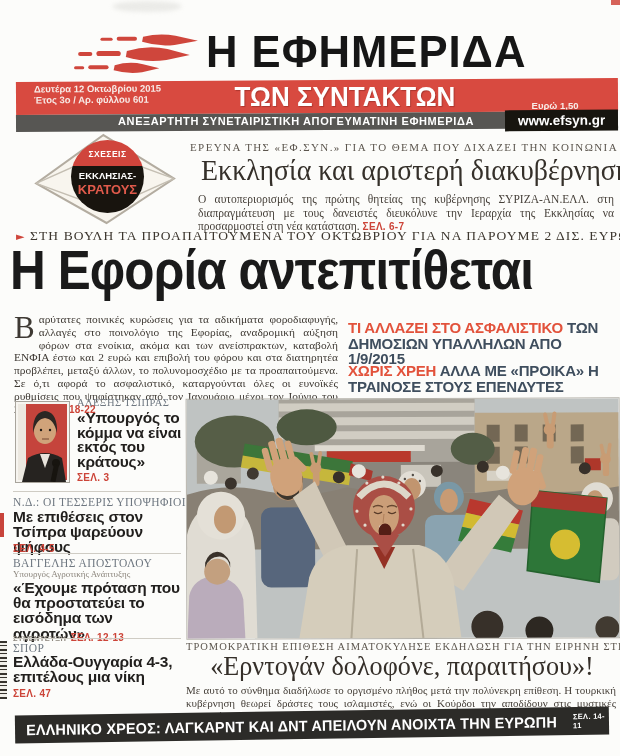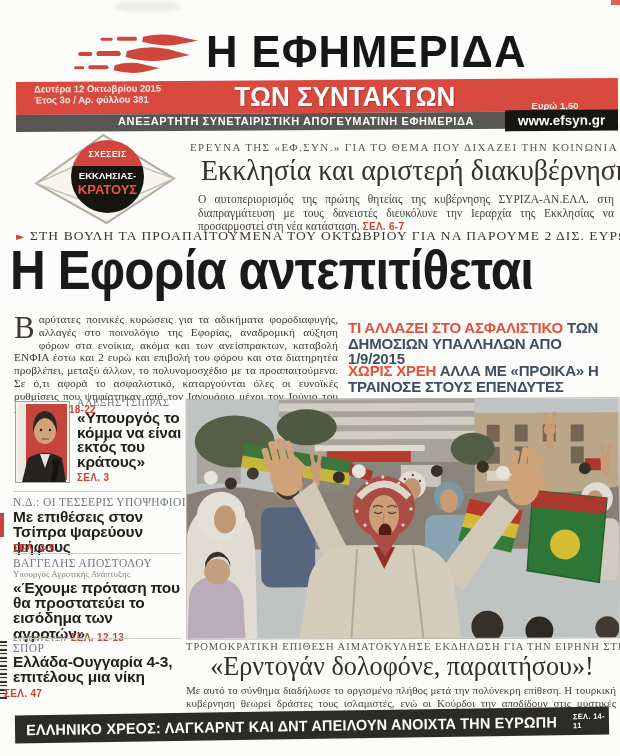--- a/index.html
+++ b/index.html
@@ -59,21 +59,21 @@
   #s2-ref{left:13px;top:543px;}
   #div2{top:553px;}
   #s3-kicker{top:557px;}
   #s3-sub{left:13px;top:569px;font-size:9px;color:#8b857c;}
   #s3-headline{top:580px;}
   #s3-ref{left:13px;top:627px;}
   #s3-ref .lbl{color:#8b857c;font-size:7.5px;font-weight:bold;letter-spacing:.3px;}
   #div3{top:638px;}
   #s4-kicker{top:642px;}
   #s4-headline{top:654px;}
-  #s4-ref{left:4px;top:688px;}
+  #s4-ref{left:13px;top:688px;}
   
   #main-photo{left:186px;top:398px;width:432px;height:239px;border:1px solid #b5b2aa;transform:rotate(-.2deg);}
   
   #ps-kicker{left:186px;top:641px;width:432px;text-align:center;font-size:10.5px;color:#5c564e;letter-spacing:1px;white-space:nowrap;}
   #ps-headline{left:186px;top:651px;width:432px;text-align:center;font-size:27px;color:#352f29;white-space:nowrap;
                transform:scaleX(.97);transform-origin:center;}
   #ps-body{left:186px;top:684px;width:430px;font-size:11px;line-height:12.6px;text-align:justify;color:#453f38;}
   
   #bottom-bar{left:15px;top:711px;width:594px;height:28px;background:#2c2b28;transform:rotate(-.85deg);
               display:flex;align-items:center;justify-content:center;}
@@ -107,21 +107,21 @@
       <path d="M44,34 Q58,30 72,33 L88,37 L71,41 Q57,43 43,39 Z"></path>
       <rect x="18" y="34" width="20" height="4" rx="2"></rect>
         <rect x="4" y="35" width="10" height="3" rx="1.5"></rect>
     </g>
   </svg>
   <div class="abs" id="mast-title">Η ΕΦΗΜΕΡΙΔΑ</div>
 
   <div class="abs" id="banner"></div>
   <div class="abs" id="banner-date">
     <div>Δευτέρα 12 Οκτωβρίου 2015</div>
-    <div>Έτος 3ο / Αρ. φύλλου 381</div>
+    <div>Έτος 3ο / Αρ. φύλλου 601</div>
   </div>
   <div class="abs" id="banner-sub">ΤΩΝ ΣΥΝΤΑΚΤΩΝ</div>
   <div class="abs" id="banner-price">Ευρώ 1,50</div>
   <div class="abs" id="stripe"></div>
   <div class="abs" id="tagline">ΑΝΕΞΑΡΤΗΤΗ ΣΥΝΕΤΑΙΡΙΣΤΙΚΗ ΑΠΟΓΕΥΜΑΤΙΝΗ ΕΦΗΜΕΡΙΔΑ</div>
   <div class="abs" id="website">www.efsyn.gr</div>
 
   <svg class="abs" id="envelope" viewBox="0 0 146 96">
     <polygon points="73,4 142,50 73,92 4,50" fill="#f8f5ee" stroke="#b3aca0" stroke-width="2"></polygon>
     <path d="M4,50 L73,22 L142,50" fill="none" stroke="#c4beb2" stroke-width="1.5"></path>

